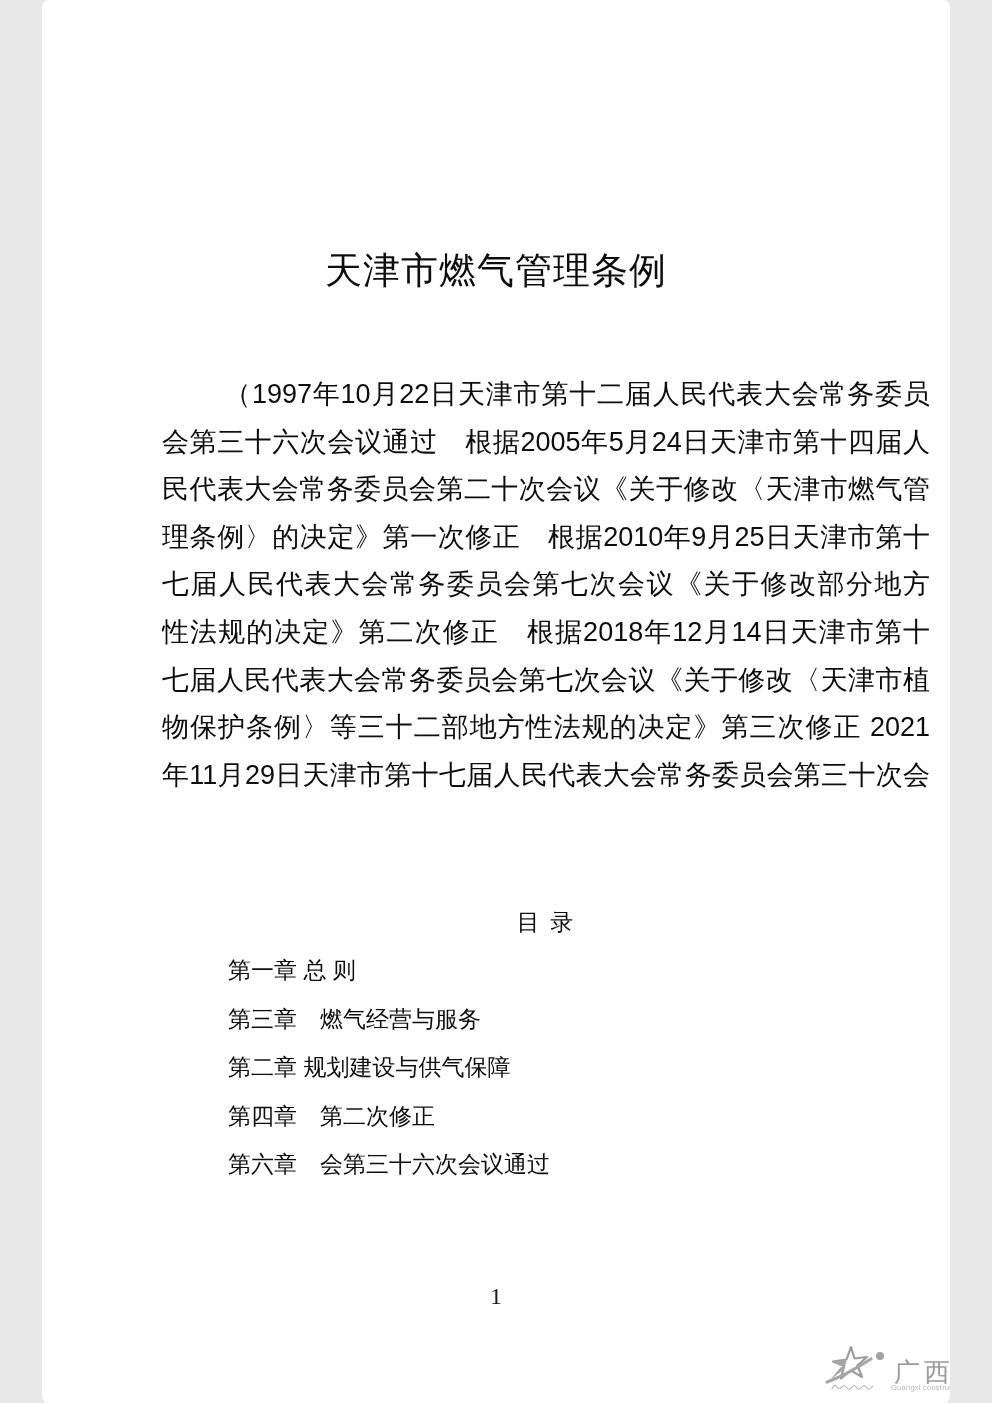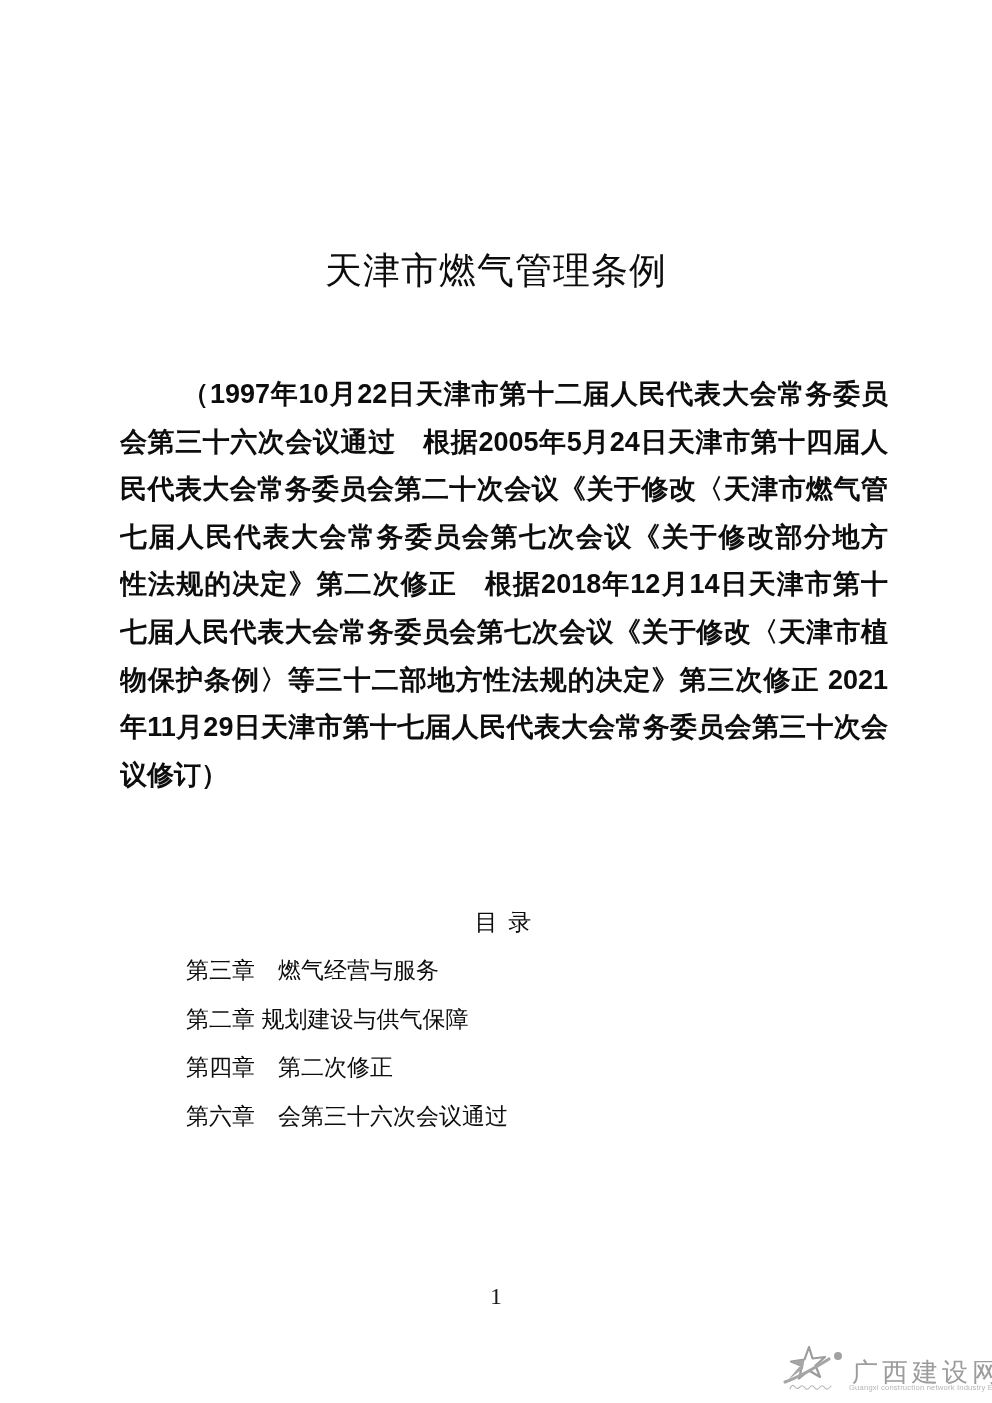--- a/index.html
+++ b/index.html
@@ -1,24 +1,25 @@
 <!DOCTYPE html>
 <html><head>
 <meta charset="utf-8">
 <style>
   html, body { margin: 0; padding: 0; background: #e8e8e8; }
   .page {
     position: relative;
-    width: 992px;
+    width: 908px;
     height: 1403px;
     margin: 0 auto;
     background: #ffffff;
     font-family: "Liberation Sans", sans-serif;
     color: #0d0d0d;
     overflow: hidden;
+    border-radius: 7px;
   }
   .doc-title {
     position: absolute;
     top: 248px;
     left: 0;
     width: 100%;
     text-align: center;
     font-size: 37px;
     font-weight: 500;
     letter-spacing: 1px;
@@ -33,21 +34,20 @@
     font-size: 27px;
     font-weight: 400;
   }
   .preamble .pline {
     height: 47.6px;
     line-height: 47.6px;
     text-align: justify;
     text-align-last: justify;
     text-justify: inter-character;
     overflow: hidden;
-    font-weight: bold;
   }
   .preamble .pline.first { text-indent: 2.3em; }
   .preamble .pline.last  { text-align-last: left; }
   .toc {
     position: absolute;
     top: 898px;
     left: 120px;
     width: 768px;
     font-size: 23px;
   }
@@ -97,30 +97,31 @@
 <body>
 
 <div class="page">
 
   <div class="doc-title">天津市燃气管理条例</div>
 
   <div class="preamble">
     <div class="pline first">（1997年10月22日天津市第十二届人民代表大会常务委员</div>
     <div class="pline">会第三十六次会议通过　根据2005年5月24日天津市第十四届人</div>
     <div class="pline">民代表大会常务委员会第二十次会议《关于修改〈天津市燃气管</div>
+    <div class="pline">理条例〉的决定》第一次修正　根据2010年9月25日天津市第十</div>
     <div class="pline">七届人民代表大会常务委员会第七次会议《关于修改部分地方</div>
     <div class="pline">性法规的决定》第二次修正　根据2018年12月14日天津市第十</div>
     <div class="pline">七届人民代表大会常务委员会第七次会议《关于修改〈天津市植</div>
     <div class="pline">物保护条例〉等三十二部地方性法规的决定》第三次修正 2021</div>
     <div class="pline">年11月29日天津市第十七届人民代表大会常务委员会第三十次会</div>
-    <div class="pline last">议修订）</div>
   </div>
 
   <div class="toc">
     <div class="toc-heading">目 录</div>
+    <div class="toc-item">第一章 总 则</div>
     <div class="toc-item">第三章　燃气经营与服务</div>
     <div class="toc-item">第二章 规划建设与供气保障</div>
     <div class="toc-item">第四章　第二次修正</div>
     <div class="toc-item">第六章　会第三十六次会议通过</div>
   </div>
 
   <div class="page-number">1</div>
 
   <div class="footer-logo">
     <svg class="logo-star" viewBox="0 0 50 40" aria-hidden="true">

